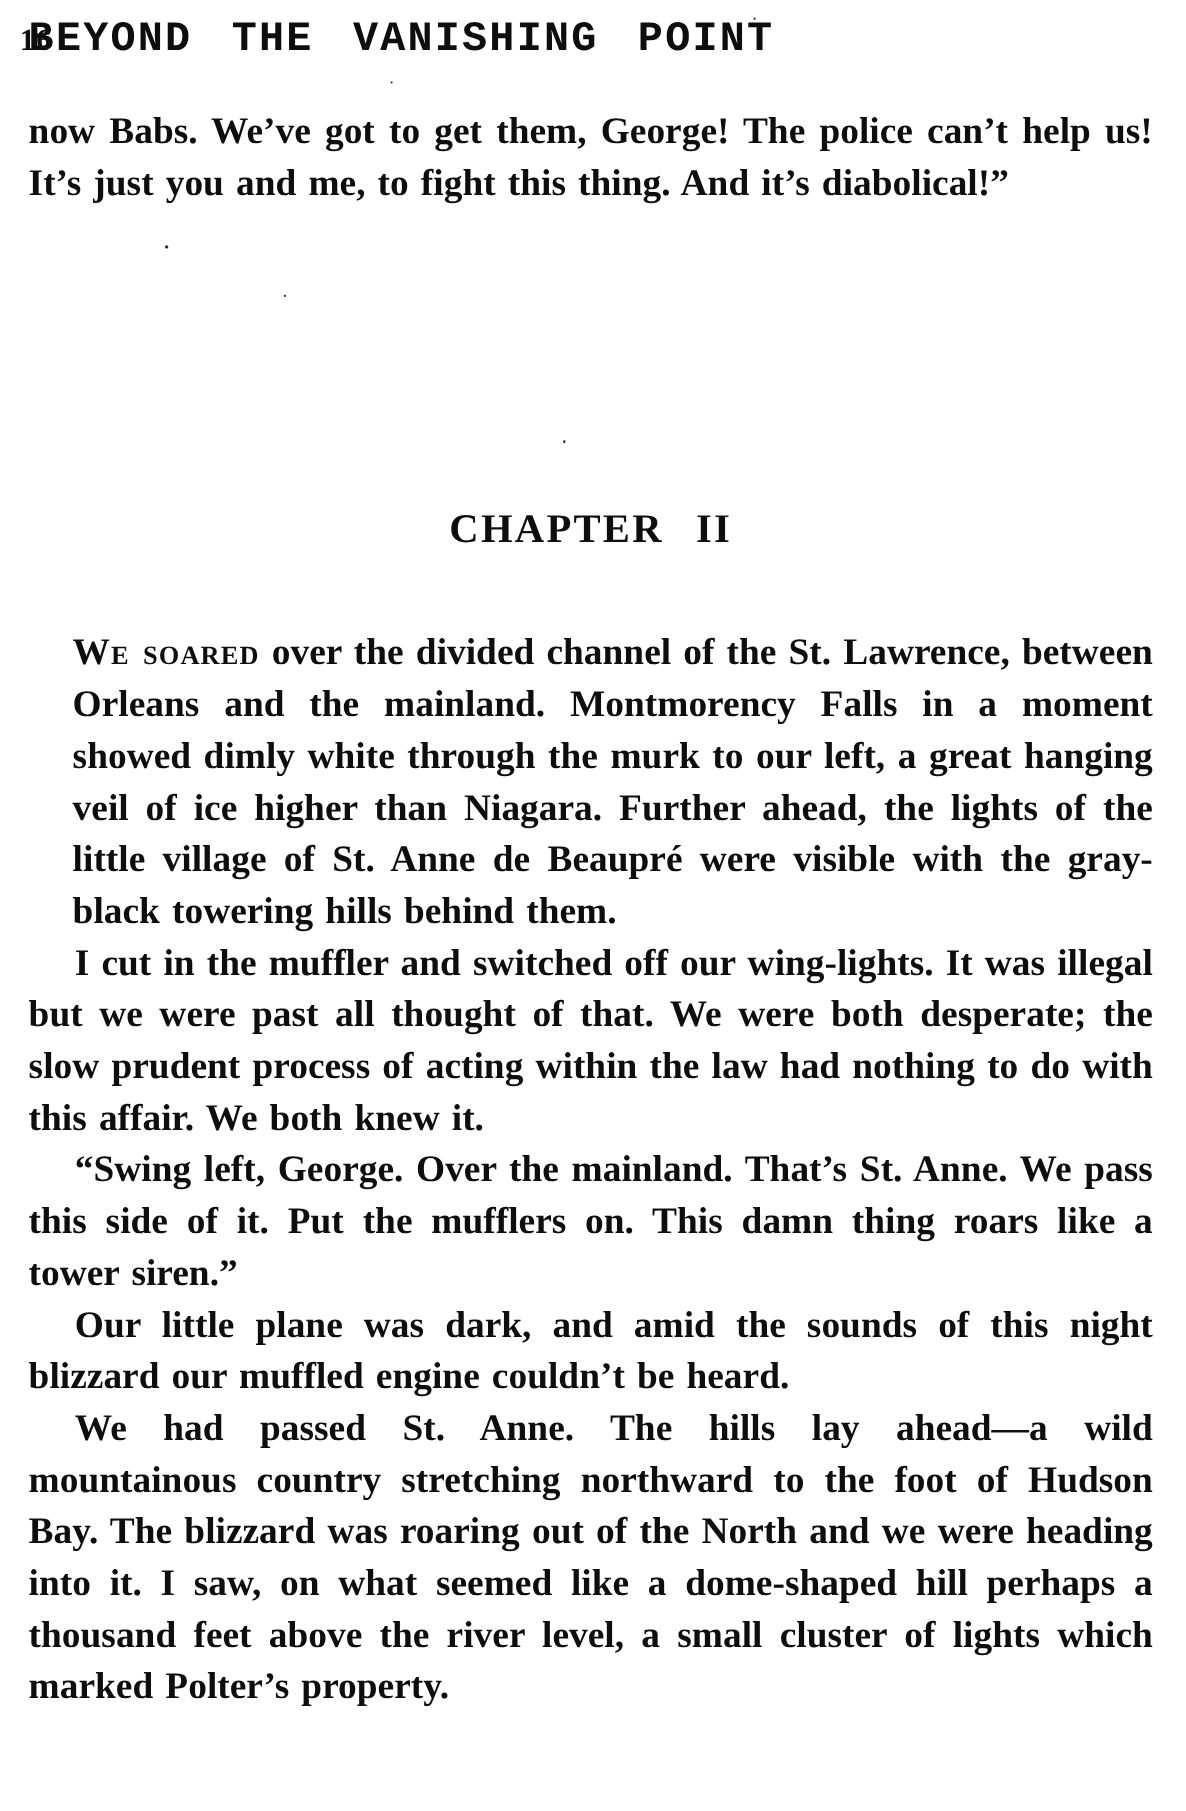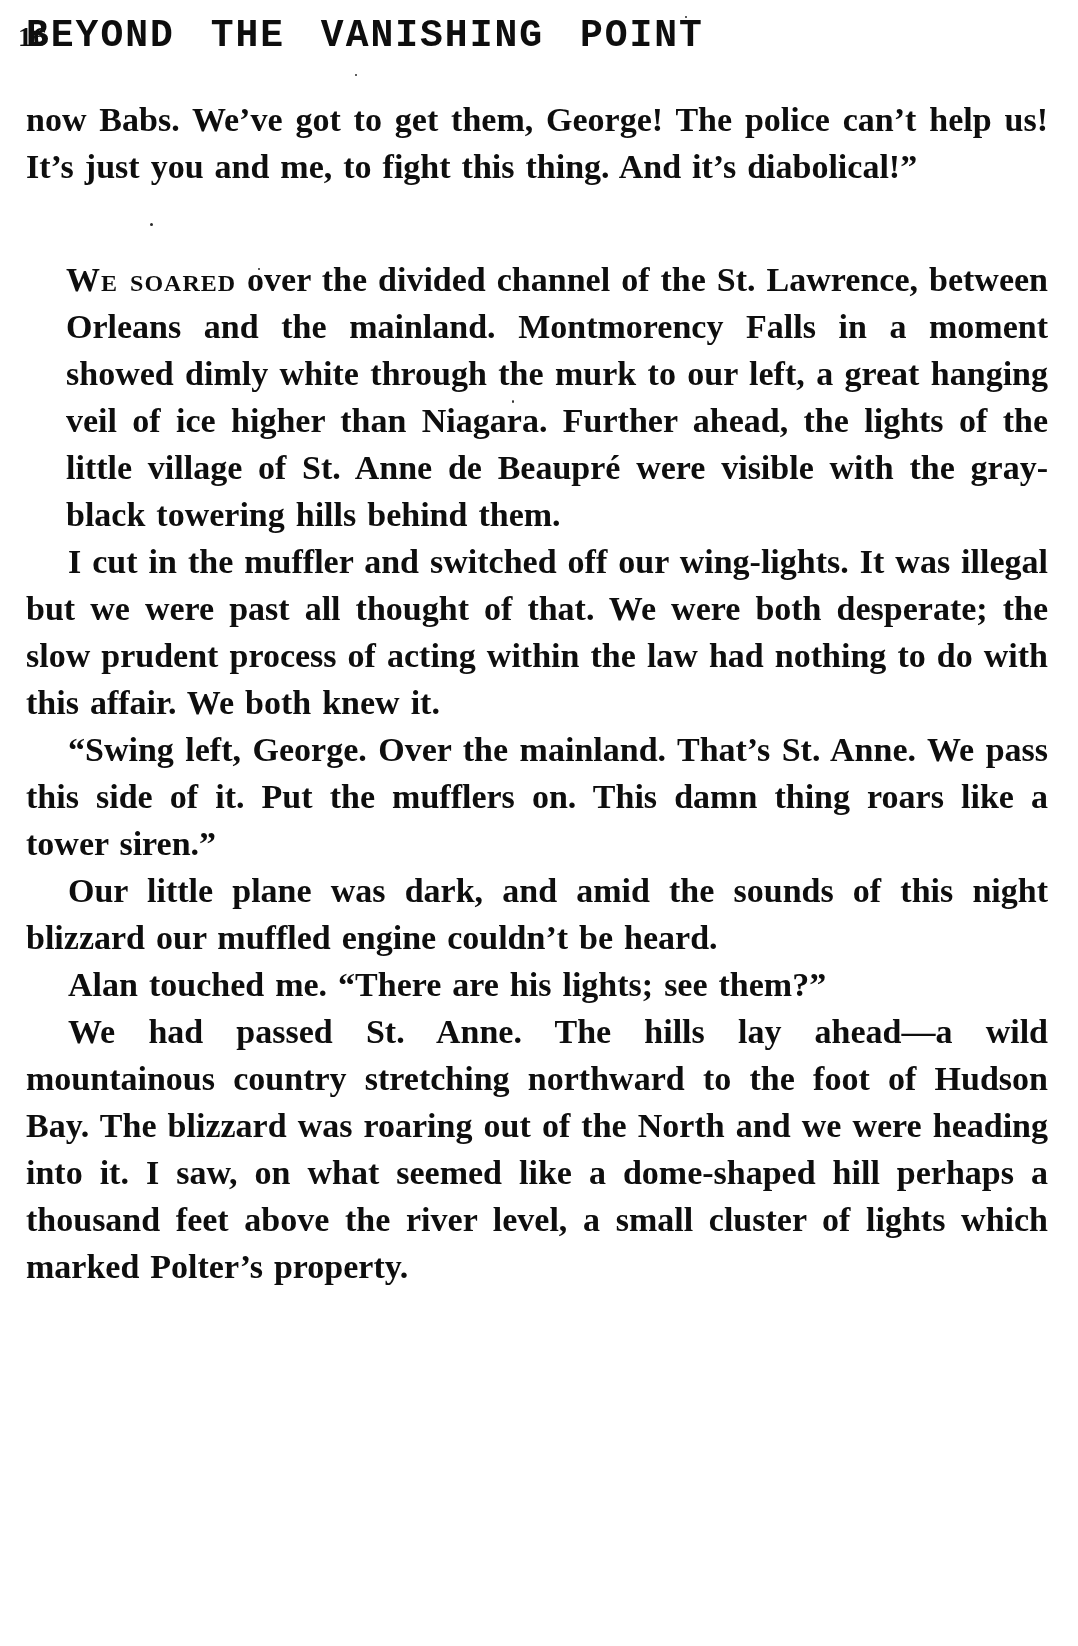--- a/index.html
+++ b/index.html
@@ -79,30 +79,30 @@
 
 <div class="page">
 
   <header class="running-header">
     <span class="page-number">16</span>
     <span class="running-title">BEYOND THE VANISHING POINT</span>
   </header>
 
   <p class="para continuation">now Babs. We’ve got to get them, George! The police can’t help us! It’s just you and me, to fight this thing. And it’s diabolical!”</p>
 
+  <h2 class="chapter-heading">CHAPTER II</h2>
 
   <p class="para opening"><span class="smallcaps">We soared</span><span> over the divided channel of the St. Lawrence, between Orleans and the mainland. Montmorency Falls in a moment showed dimly white through the murk to our left, a great hanging veil of ice higher than Niagara. Further ahead, the lights of the little village of St. Anne de Beaupré were visible with the gray-black towering hills behind them.</span></p>
 
   <p class="para indent">I cut in the muffler and switched off our wing-lights. It was illegal but we were past all thought of that. We were both desperate; the slow prudent process of acting within the law had nothing to do with this affair. We both knew it.</p>
 
   <p class="para indent">“Swing left, George. Over the mainland. That’s St. Anne. We pass this side of it. Put the mufflers on. This damn thing roars like a tower siren.”</p>
 
   <p class="para indent">Our little plane was dark, and amid the sounds of this night blizzard our muffled engine couldn’t be heard.</p>
 
-  <p class="para indent">Alan touched me. “There are his lights; see them?”</p>
 
   <p class="para indent">We had passed St. Anne. The hills lay ahead—a wild mountainous country stretching northward to the foot of Hudson Bay. The blizzard was roaring out of the North and we were heading into it. I saw, on what seemed like a dome-shaped hill perhaps a thousand feet above the river level, a small cluster of lights which marked Polter’s property.</p>
 
   <div class="speck" style="left:150px; top:223px; width:3px; height:3px;"></div>
   <div class="speck" style="left:258px; top:268px; width:2px; height:2px;"></div>
   <div class="speck" style="left:512px; top:400px; width:2px; height:3px;"></div>
   <div class="speck" style="left:685px; top:16px; width:2px; height:2px;"></div>
   <div class="speck" style="left:355px; top:74px; width:2px; height:2px;"></div>
 
 </div>

